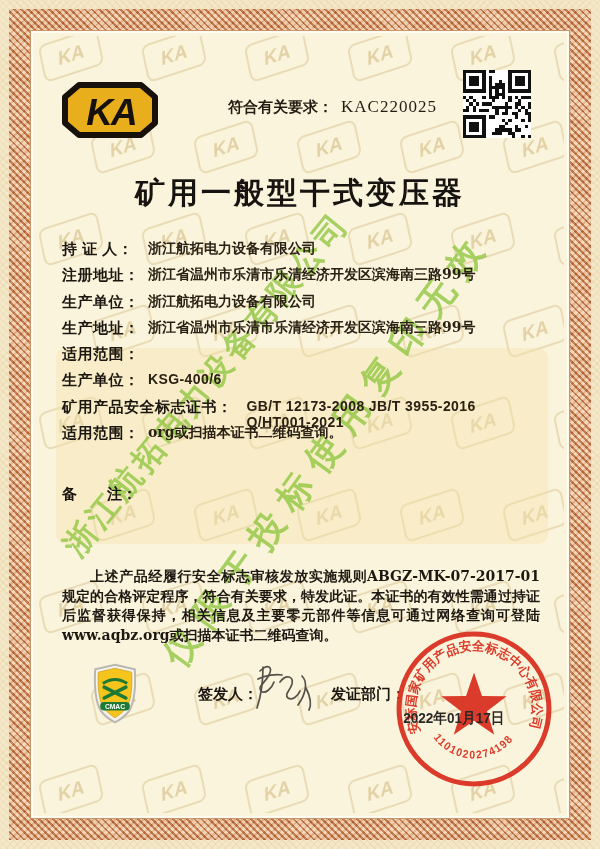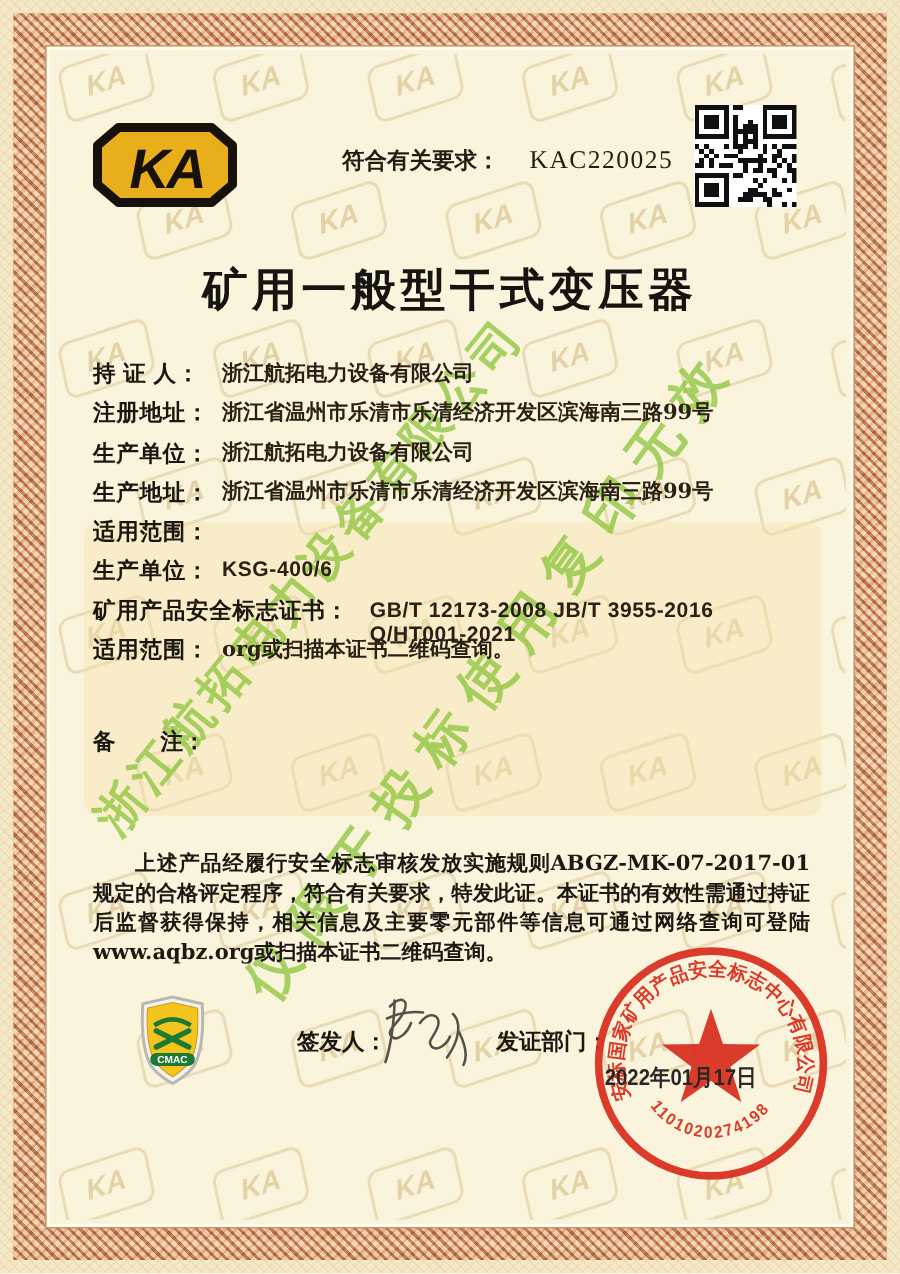--- a/index.html
+++ b/index.html
@@ -26,21 +26,21 @@
     opacity:.42;border-radius:10px;z-index:2;pointer-events:none;}
   
   .green-wm{position:absolute;z-index:3;font-weight:bold;white-space:nowrap;opacity:.78;
     font-family:"DejaVu Serif",serif;pointer-events:none;}
   .wm1{left:88px;top:522px;font-size:32px;letter-spacing:4px;transform:rotate(-51deg);transform-origin:0 100%;}
   .wm2{left:192px;top:628px;font-size:36px;letter-spacing:12px;transform:rotate(-54deg);transform-origin:0 100%;}
   .content{position:absolute;inset:0;z-index:4;}
   .ka-logo{position:absolute;left:62px;top:82px;width:96px;height:56px;}
   .certno{position:absolute;left:228px;top:97px;display:flex;gap:8px;align-items:baseline;}
   .certno .lbl{font-size:15px;font-weight:bold;color:#241c12;}
-  .certno .val{font-size:17px;font-family:"Liberation Serif",serif;color:#241c12;letter-spacing:1px;margin-left:12px;}
+  .certno .val{font-size:17px;font-family:"Liberation Serif",serif;color:#241c12;letter-spacing:1px;}
   .qr{position:absolute;left:463px;top:70px;width:68px;height:68px;background:#fff;}
   .qr rect{fill:#101010;}
   .title{position:absolute;left:0;top:173px;width:100%;text-align:center;font-size:30px;
     font-weight:900;letter-spacing:3px;color:#171310;font-family:"DejaVu Serif",serif;}
   .fields{position:absolute;left:62px;top:240px;width:482px;}
   .row{display:flex;align-items:flex-start;height:26.3px;}
   .flabel{width:86px;flex:none;font-size:15px;font-weight:bold;color:#1c1610;letter-spacing:.5px;}
   .row.wide .flabel{width:auto;margin-right:14px;}
   .fvalue{font-size:14px;font-weight:bold;color:#2a2014;font-family:"DejaVu Serif",serif;}
   .fvalue.latin{font-family:"Liberation Sans",sans-serif;letter-spacing:.4px;}

